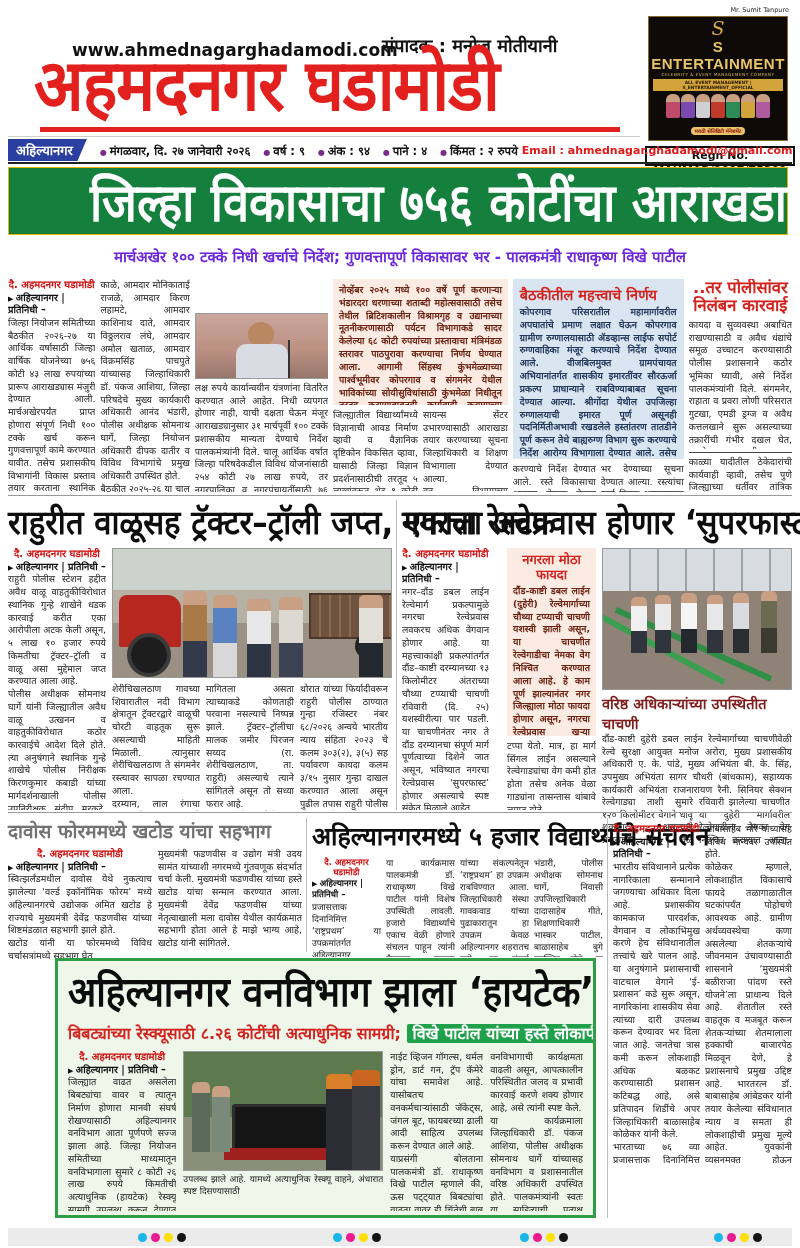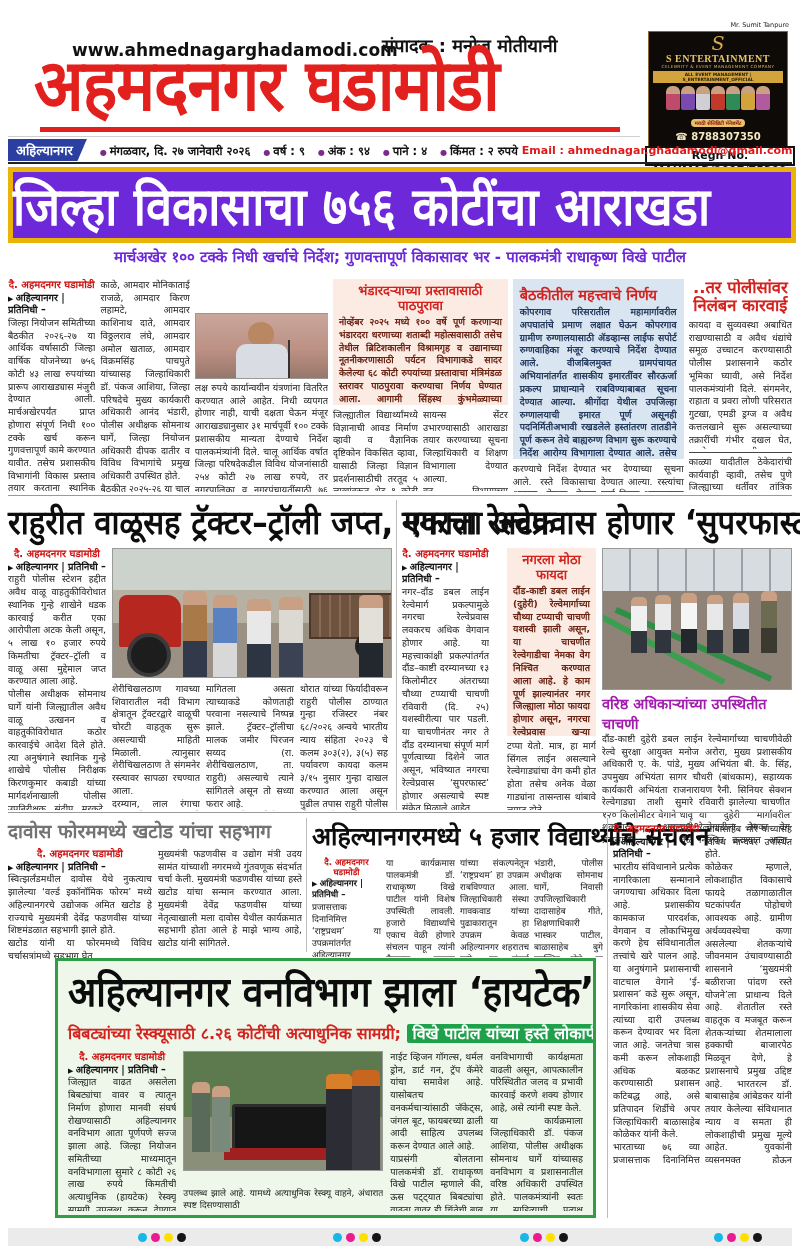--- a/index.html
+++ b/index.html
@@ -20,58 +20,58 @@
   .masthead{font-size:65px;font-weight:800;color:#e2201d;line-height:.95;letter-spacing:-1px;
             transform:scaleY(1.1);transform-origin:top left;white-space:nowrap;}
   .mast-underline{background:#e2201d;height:5px;}
 
   
   .ad{width:146px;height:138px;background:#fff;}
   .ad .owner{position:absolute;top:1px;right:2px;font-size:6.5px;color:#222;}
   .ad .inner{position:absolute;top:11px;left:3px;right:3px;bottom:2px;background:#0d0a07;
              border:1px solid #8a6a2a;text-align:center;color:#e6c06a;overflow:hidden;}
   .ad .slogo{font-family:"DejaVu Serif",serif;font-style:italic;font-size:19px;color:#d9ab4e;line-height:1;margin-top:2px;}
-  .ad .brand{font-family:Liberation Serif, serif;font-size:10px;font-weight:bold;color:#e8c36a;letter-spacing:.5px;}
+  .ad .brand{font-family:Liberation Sans, sans-serif;font-size:15px;font-weight:bold;color:#e8c36a;letter-spacing:.5px;}
   .ad .tag{font-size:4.3px;color:#d8b05a;letter-spacing:.4px;}
   .ad .bar{background:#d4a43c;color:#241a05;font-size:4.4px;font-weight:bold;margin:2px 4px;padding:1px 0;}
   .ad .celebs{display:flex;justify-content:center;gap:1px;margin-top:3px;}
   .ad .celebs i{width:14px;height:24px;border-radius:6px 6px 2px 2px;display:block;}
   .ad .badge{display:inline-block;background:#e8c36a;color:#8a1111;font-weight:bold;font-size:5.2px;
              border-radius:5px;padding:1px 4px;margin-top:3px;line-height:1.2;}
   .ad .phone{font-size:10px;color:#f5e7c0;font-weight:bold;margin-top:2px;}
   .regn{border:2px solid #111;font-size:11px;font-weight:bold;color:#111;text-align:center;
         line-height:15px;background:#fff;}
 
   
   .dateline{display:flex;align-items:center;height:22px;}
   .place{background:#2a3f9f;color:#fff;font-weight:bold;font-size:13px;padding:2px 14px 2px 8px;
          clip-path:polygon(0 0,100% 0,88% 100%,0 100%);}
   .ditem{font-size:11.5px;font-weight:bold;color:#111;margin-left:13px;white-space:nowrap;}
   .ditem::before{content:'● ';color:#7b2a8c;font-size:8px;}
   .demail{font-size:11px;font-weight:bold;color:#e01a1a;margin-left:4px;white-space:nowrap;}
 
   
-  .banner{background:#6d28d9;border:5px solid #eab308;color:#fff;display:flex;align-items:center;justify-content:flex-start;}
+  .banner{background:#15803d;border:1px solid #eab308;color:#fff;display:flex;align-items:center;justify-content:flex-end;}
   .banner .t{font-size:47px;font-weight:800;transform:scaleY(1.12);white-space:nowrap;}
   .subhead{font-size:15px;font-weight:700;color:#6d28d9;text-align:center;white-space:nowrap;}
 
   
   .pinkbox{background:#fcebe3;padding:5px 6px;overflow:hidden;}
   .pinkbox .t{color:#d3231f;font-weight:bold;font-size:13px;text-align:center;line-height:1.15;margin-bottom:2px;}
   .pinkbox .x{font-size:9.3px;line-height:1.38;font-weight:600;color:#6b2413;text-align:justify;white-space:pre-line;}
   .bluebox{background:#d9e5f1;padding:5px 7px;overflow:hidden;}
   .bluebox .t{color:#d3231f;font-weight:bold;font-size:14.5px;text-align:left;margin-bottom:2px;}
   .bluebox .x{font-size:9.3px;line-height:1.38;font-weight:600;color:#243a5e;text-align:justify;white-space:pre-line;}
   .rtitle{color:#d3231f;font-weight:800;font-size:16.5px;text-align:center;line-height:1.12;}
 
   
   .h2{font-size:31px;font-weight:800;color:#0d0d0d;text-align:center;transform:scaleY(1.08);white-space:nowrap;}
   .h3{font-size:19px;font-weight:800;color:#737373;}
   .h4{font-size:25px;font-weight:800;color:#0d0d0d;text-align:center;white-space:nowrap;}
-  .capt{color:#a21caf;font-weight:800;font-size:14.5px;}
+  .capt{color:#7f1d1d;font-weight:800;font-size:14.5px;}
 
   
   .photo{position:relative;overflow:hidden;border:1px solid #999;}
   .person{position:absolute;border-radius:5px 5px 0 0;}
 
   
   .greenbox{border:3px solid #2f9e44;background:#eef7ea;overflow:hidden;}
   .gb-head{font-size:37px;font-weight:800;color:#0c0c0c;text-align:center;transform:scaleY(1.1);white-space:nowrap;}
   .gb-sub{text-align:center;font-size:16px;font-weight:800;margin-top:6px;white-space:nowrap;}
   .gb-sub .r{color:#d3231f;}
@@ -86,21 +86,21 @@
 </head>
 <body>
 
 <div class="page">
 
   <div class="abs website" style="left:72px;top:40px;">www.ahmednagarghadamodi.com</div>
   <div class="abs editor" style="left:382px;top:33px;">संपादक : मनोज मोतीयानी</div>
   <div class="abs masthead" style="left:34px;top:52px;">अहमदनगर घडामोडी</div>
   <div class="abs mast-underline" style="left:40px;top:127px;width:580px;"></div>
 
-  <div class="abs ad" style="left:645px;top:20px;">
+  <div class="abs ad" style="left:645px;top:5px;">
     <div class="owner">Mr. Sumit Tanpure</div>
     <div class="inner">
       <div class="slogo">S</div>
       <div class="brand">S ENTERTAINMENT</div>
       <div class="tag">CELEBRITY &amp; EVENT MANAGEMENT COMPANY</div>
       <div class="bar">ALL EVENT MANAGEMENT  |  S_ENTERTAINMENT_OFFICIAL</div>
       <div class="celebs">
         <i style="background:linear-gradient(180deg,#caa083 35%,#c04a6a 35%)"></i>
         <i style="background:linear-gradient(180deg,#caa083 35%,#7a4ab0 35%)"></i>
         <i style="background:linear-gradient(180deg,#caa083 35%,#d0cfd4 35%)"></i>
@@ -147,21 +147,20 @@
       <div class="photo" style="width:132px;height:64px;background:linear-gradient(180deg,#c9a69c 0%,#bd9184 55%,#97776b 100%);">
         <div class="abs" style="left:52px;top:8px;width:26px;height:24px;border-radius:50% 50% 45% 45%;background:#b98862;"></div>
         <div class="abs" style="left:40px;top:30px;width:52px;height:34px;border-radius:10px 10px 0 0;background:#d9dce2;"></div>
         <div class="abs" style="left:92px;top:26px;width:2px;height:38px;background:#333;"></div>
       </div>
       <div class="b" style="margin-top:3px;">लक्ष रुपये कार्यान्वयीन यंत्रणांना वितरित करण्यात आले आहेत. निधी व्यपगत होणार नाही, याची दक्षता घेऊन मंजूर आराखड्यानुसार ३१ मार्चपूर्वी १०० टक्के प्रशासकीय मान्यता देण्याचे निर्देश पालकमंत्र्यांनी दिले. चालू आर्थिक वर्षात जिल्हा परिषदेकडील विविध योजनांसाठी २५४ कोटी २७ लाख रुपये, तर नगरपालिका व नगरपंचायतींसाठी ७६ कोटी रुपये निधी उपलब्ध करून देण्यात येणार असल्याचे त्यांनी स्पष्ट केले.
 पालकमंत्री विखे पाटील म्हणाले,</div>
     </div>
     <div class="col" style="width:176px;">
       <div class="pinkbox" style="height:116px;">
-        <div class="t">भंडारदऱ्याच्या प्रस्तावासाठी पाठपुरावा</div>
         <div class="x">नोव्हेंबर २०२५ मध्ये १०० वर्षे पूर्ण करणाऱ्या भंडारदरा धरणाच्या शताब्दी महोत्सवासाठी तसेच तेथील ब्रिटिशकालीन विश्रामगृह व उद्यानाच्या नूतनीकरणासाठी पर्यटन विभागाकडे सादर केलेल्या ६८ कोटी रुपयांच्या प्रस्तावाचा मंत्रिमंडळ स्तरावर पाठपुरावा करण्याचा निर्णय घेण्यात आला. आगामी सिंहस्थ कुंभमेळ्याच्या पार्श्वभूमीवर कोपरगाव व संगमनेर येथील भाविकांच्या सोयीसुविधांसाठी कुंभमेळा निधीतून तरतूद करण्याबाबतही कार्यवाही करण्याच्या सूचना देण्यात आल्या.</div>
       </div>
       <div style="display:flex;gap:5px;margin-top:4px;height:82px;">
         <div class="b" style="width:85px;">जिल्ह्यातील विद्यार्थ्यांमध्ये विज्ञानाची आवड निर्माण व्हावी व वैज्ञानिक दृष्टिकोन विकसित व्हावा, यासाठी जिल्हा विज्ञान प्रदर्शनासाठीची तरतूद ५ लाखांवरून थेट १ कोटी रुपये करण्यात आली आहे. या निधीतून प्रदर्शनासाठी सहभागी होणाऱ्या विद्यार्थ्यांच्या निवास व भोजनाची व्यवस्था करण्यात येणार आहे.</div>
         <div class="b" style="width:85px;">सायन्स सेंटर उभारण्यासाठी आराखडा तयार करण्याच्या सूचना जिल्हाधिकारी व शिक्षण विभागाला देण्यात आल्या.
 वन विभागाच्या बळकटीकरणासाठी मंजूर १ कोटी रुपयांच्या निधीतून नाईट व्हिजन दुर्बिणी, थर्मल ड्रोन व वाहने उपलब्ध करण्यात आली असून, बिबट्या रेस्क्यू सेंटरचा सविस्तर प्रस्ताव तातडीने शासनास सादर</div>
       </div>
     </div>
     <div class="col" style="width:172px;">
       <div class="bluebox" style="height:170px;">
@@ -321,21 +320,21 @@
       </div>
       <div style="width:200px;">
         <div class="photo" style="width:198px;height:118px;background:linear-gradient(180deg,#5d7a4e 0 55%,#8a8f7a 55% 100%);">
           <div class="abs" style="left:48px;top:52px;width:92px;height:46px;background:#161616;border:3px solid #2d2d2d;border-radius:3px;"></div>
           <div class="abs" style="left:40px;top:96px;width:110px;height:12px;background:#a02020;"></div>
           <div class="person" style="left:142px;top:22px;width:26px;height:96px;background:linear-gradient(180deg,#d97f2a 0 16%,#2c2c34 16%);"></div>
           <div class="person" style="left:168px;top:18px;width:28px;height:100px;background:linear-gradient(180deg,#c8651f 0 16%,#3a3a42 16%);"></div>
           <div class="person" style="left:8px;top:30px;width:18px;height:70px;background:linear-gradient(180deg,#c9a083 0 16%,#5a6a5a 16%);"></div>
           <div class="person" style="left:28px;top:34px;width:18px;height:66px;background:linear-gradient(180deg,#c9a083 0 16%,#7a8a7a 16%);"></div>
         </div>
-        <div class="b" style="margin-top:16px;font-size:8.8px;">उपलब्ध झाले आहे. यामध्ये अत्याधुनिक रेस्क्यू वाहने, अंधारात स्पष्ट दिसण्यासाठी</div>
+        <div class="b" style="margin-top:2px;font-size:8.8px;">उपलब्ध झाले आहे. यामध्ये अत्याधुनिक रेस्क्यू वाहने, अंधारात स्पष्ट दिसण्यासाठी</div>
       </div>
       <div class="b col" style="width:96px;">नाईट व्हिजन गॉगल्स, थर्मल ड्रोन, डार्ट गन, ट्रॅप कॅमेरे यांचा समावेश आहे. यासोबतच वनकर्मचाऱ्यांसाठी जॅकेट्स, जंगल बूट, फायबरच्या ढाली आदी साहित्य उपलब्ध करून देण्यात आले आहे.
 याप्रसंगी बोलताना पालकमंत्री डॉ. राधाकृष्ण विखे पाटील म्हणाले की, ऊस पट्ट्यात बिबट्यांचा वाढता वावर ही चिंतेची बाब आहे. या संघर्षातून नुकसान झालेल्यांना शासनाने आतापर्यंत मदत दिली आहे; मात्र केवळ मदत पुरेशी नाही. मानवी वस्तीतील वन्यजीव संघर्ष रोखण्यासाठी वनविभाग सक्षम करणे आवश्यक होते. नव्या साधनांमुळे ते बळ आज मिळाले आहे.</div>
       <div class="b col" style="width:96px;">वनविभागाची कार्यक्षमता वाढली असून, आपत्कालीन परिस्थितीत जलद व प्रभावी कारवाई करणे शक्य होणार आहे, असे त्यांनी स्पष्ट केले.
 या कार्यक्रमाला जिल्हाधिकारी डॉ. पंकज आशिया, पोलीस अधीक्षक सोमनाथ घार्गे यांच्यासह वनविभाग व प्रशासनातील वरिष्ठ अधिकारी उपस्थित होते. पालकमंत्र्यांनी स्वतः या साहित्याची प्रत्यक्ष पाहणी करून त्याचा वापर व कार्यपद्धतीची माहिती घेतली.
 या हायटेक सुविधांमुळे अहिल्यानगर जिल्ह्यात वन्यप्राणी बचाव मोहिमा अधिक सुरक्षित, जलद आणि प्रभावी होणार असून, नागरिकांच्या सुरक्षिततेला मोठा दिलासा मिळणार आहे.</div>
     </div>
   </div>
 
   <div class="abs marks" style="left:8px;top:1228px;width:784px;height:18px;">

